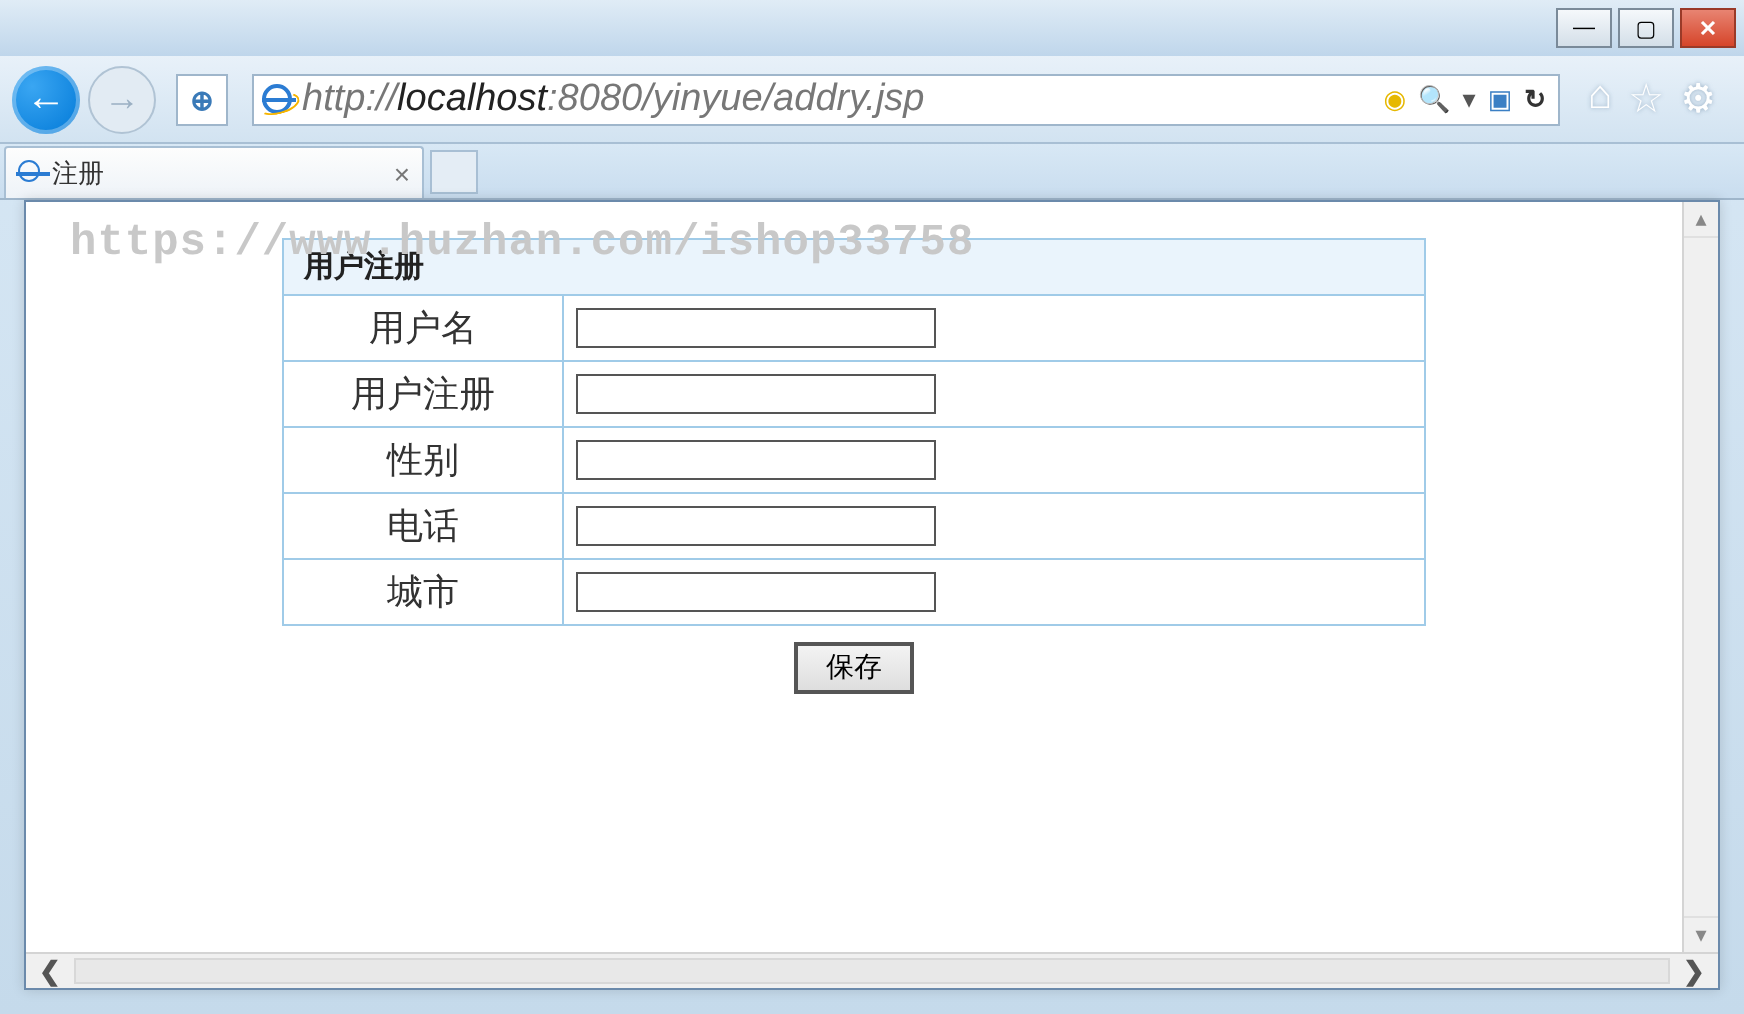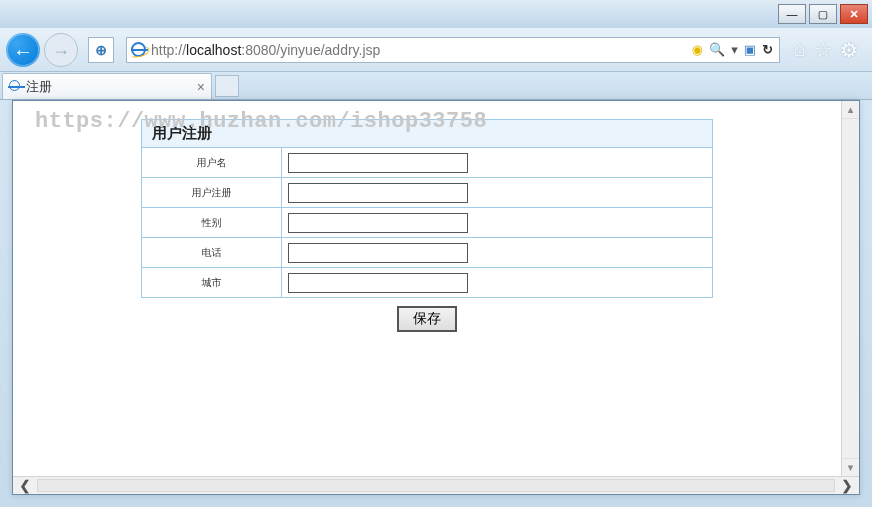--- a/index.html
+++ b/index.html
@@ -75,21 +75,21 @@
       background: #fff;
       border: 1px solid #9fb6cb;
       display: flex;
       align-items: center;
       margin: 0 6px;
       flex: 0 0 auto;
     }
     .compat-box { width: 26px; justify-content: center; }
     .addr-bar { flex: 1; }
     .addr-bar .ie-icon { width: 22px; display: flex; justify-content: center; }
-    .addr-text { flex: 1; padding: 0 2px; color: #777; font-size: 14px; }
+    .addr-text { flex: 1; padding: 0 2px; color: #777; font-size: 19px; font-style: italic; }
     .addr-text .host { color: #222; }
     .addr-icons { display: flex; align-items: center; gap: 6px; padding: 0 6px; }
     .addr-icons span { font-size: 13px; }
     .chrome-icons { display: flex; gap: 8px; padding: 0 8px; color: #fff; }
     .chrome-icons span { font-size: 20px; cursor: pointer; text-shadow: 0 0 2px rgba(100,130,160,0.6); }
     
     .tabstrip {
       height: 28px;
       background: linear-gradient(to bottom, #d8e8f5, #c9ddef);
       display: flex;
@@ -158,21 +158,21 @@
     }
     .form-row td {
       border: 1px solid #a0cbe8;
       padding: 4px 6px;
       height: 30px;
     }
     .form-row .label-cell {
       width: 140px;
       text-align: center;
       color: #333;
-      font-size: 10px;
+      font-size: 18px;
     }
     .form-row .input-cell input {
       width: 180px;
       height: 20px;
       border: 1px solid #555;
       background: #fff;
       padding: 0 2px;
       font-size: 13px;
     }
     .save-row { text-align: center; padding: 8px 0; }

